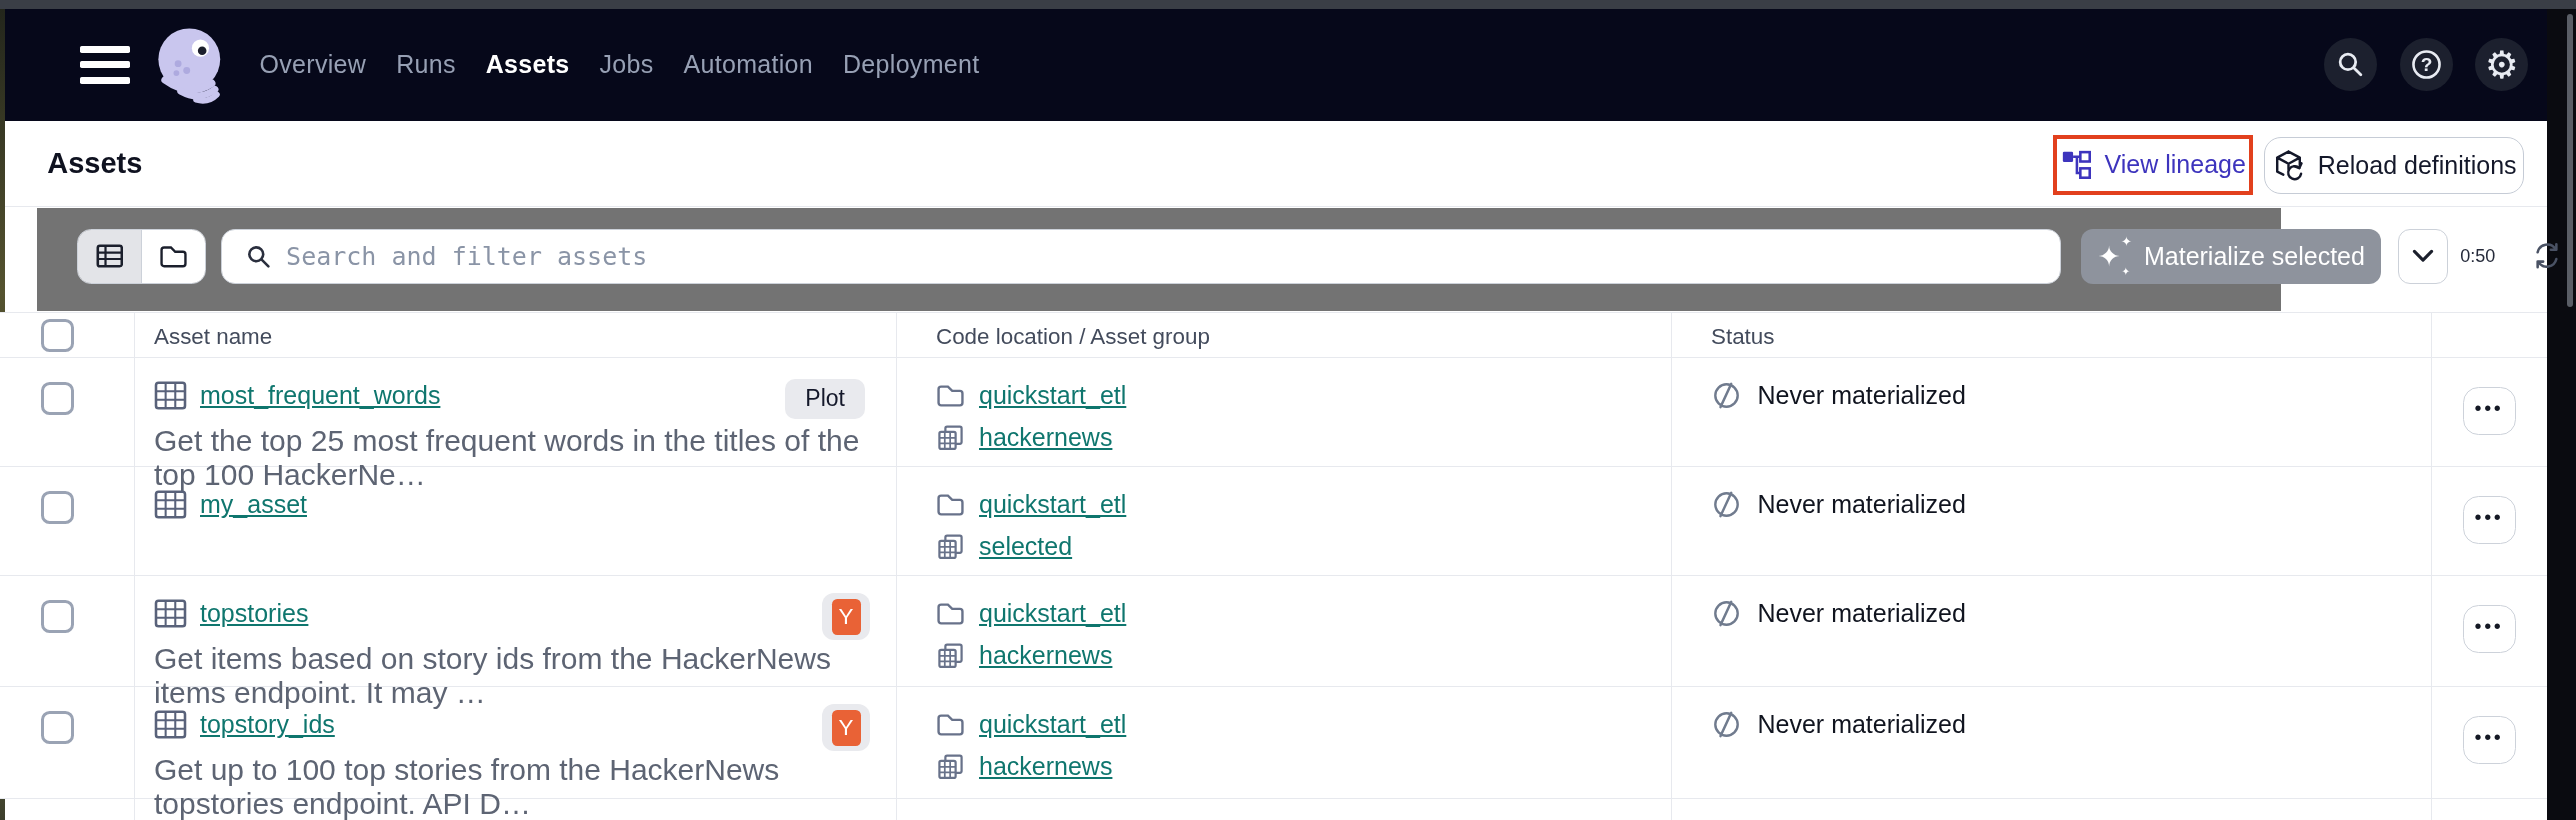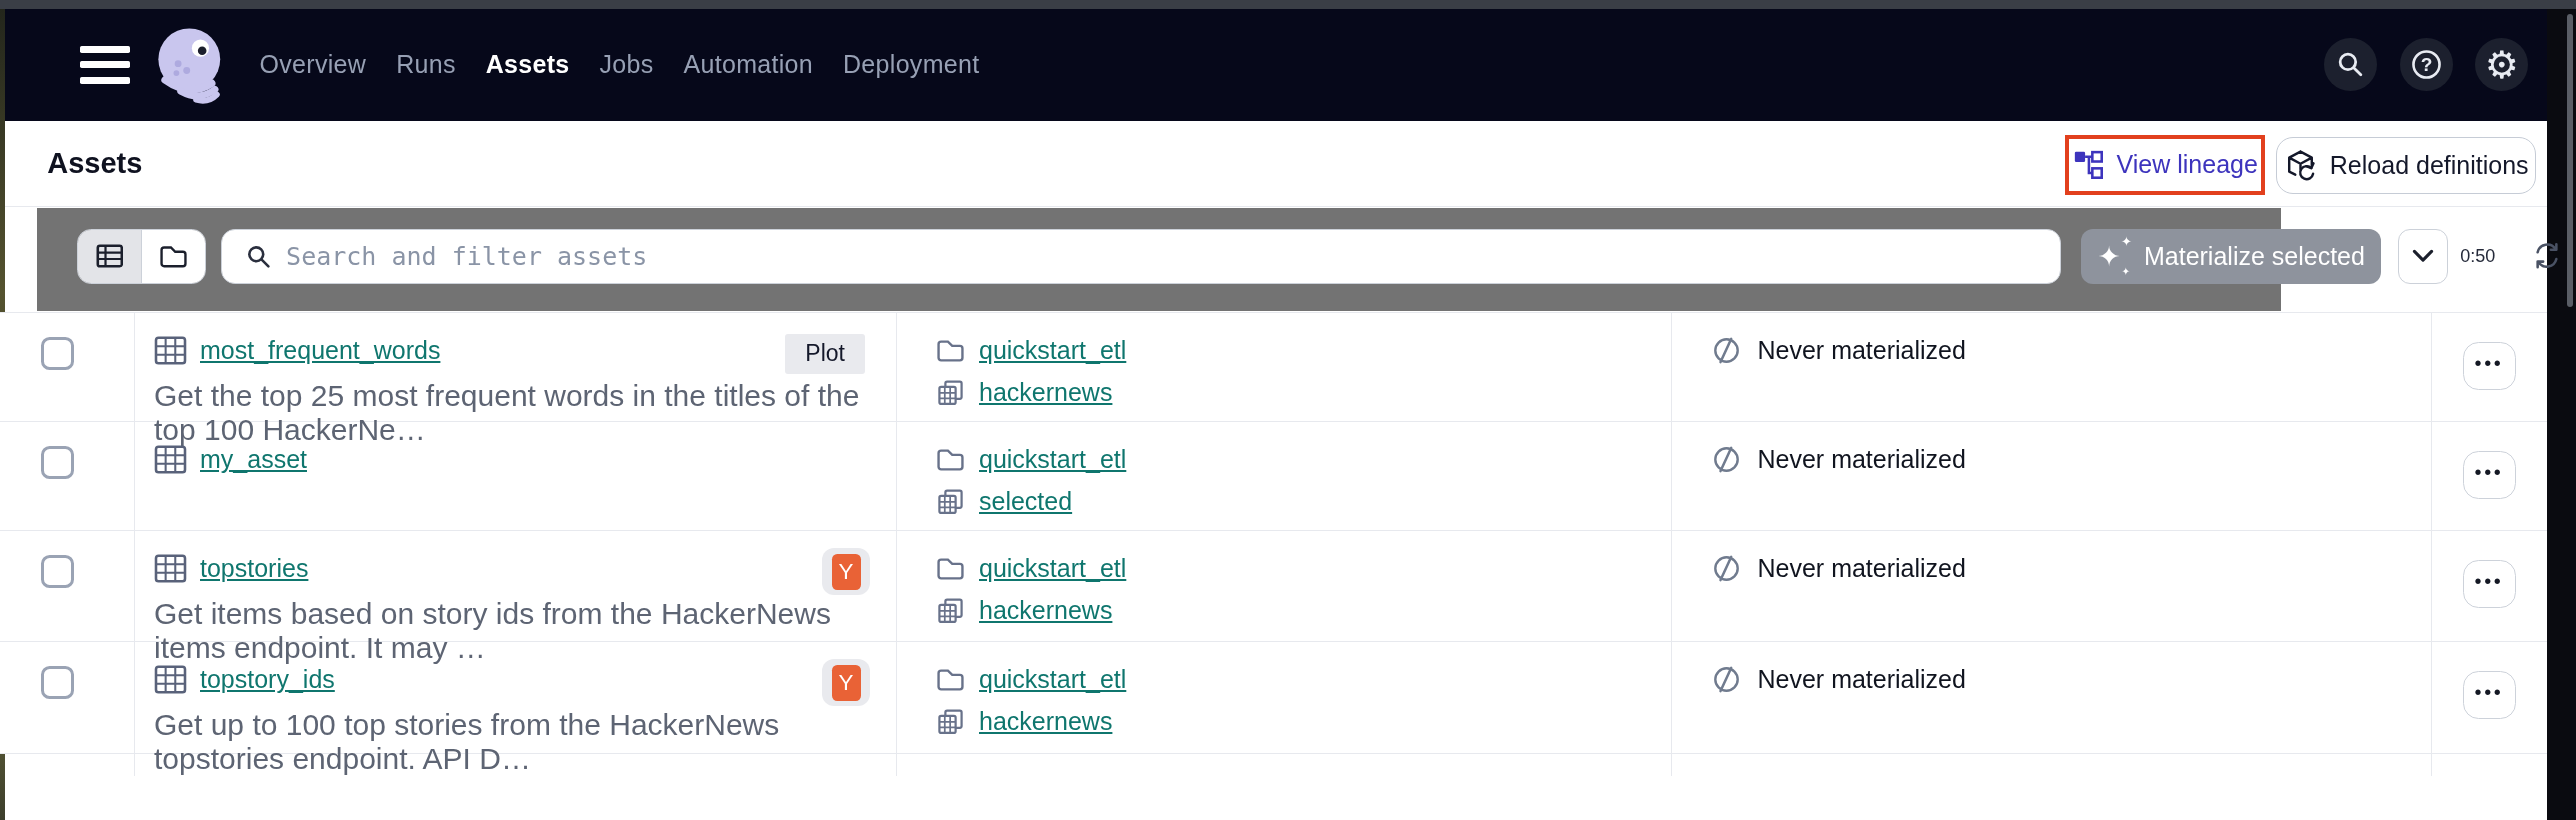--- a/index.html
+++ b/index.html
@@ -24,21 +24,21 @@
   .nav-links li.active { color:#ffffff; font-weight:700; }
   .nav-spacer { flex:1; }
   .nav-circles { display:flex; gap:22.4px; margin-right:19px; }
   .circle-btn { width:53px; height:53px; border-radius:50%; background:#1c202e; display:flex; align-items:center; justify-content:center; cursor:pointer; }
   .gear-glyph { font-size:38px; color:#e8ebf2; line-height:1; }
 
   
   .page-header { position:absolute; left:5.2px; top:121px; width:2542px; height:86px; background:#fff;
     border-bottom:1.7px solid #e7e9ee; }
   .page-title { position:absolute; left:42px; top:26px; font-size:29px; font-weight:700; color:#0f1220; }
-  .btn { display:flex; align-items:center; justify-content:center; gap:13px; background:#fff; cursor:pointer;margin-left:12px; }
+  .btn { display:flex; align-items:center; justify-content:center; gap:13px; background:#fff; cursor:pointer; }
   .btn-view-lineage { position:absolute; left:2048px; top:13.8px; width:200px; height:60px;
     border:4.3px solid #e2401d; color:#3d34bd; font-size:25px; font-weight:500; }
   .btn-reload { position:absolute; left:2259px; top:15.5px; width:260px; height:57px;
     border:1.7px solid #c6ccd6; border-radius:17px; color:#14182a; font-size:25px; font-weight:500; }
 
   
   .toolbar { position:absolute; left:5.2px; top:208px; width:2244px; height:103px; background:#737373;margin-left:32px; }
   .segmented { position:absolute; left:40px; top:20.7px; width:129px; height:55px;
     border:1.7px solid #ccd1d9; border-radius:13.8px; display:flex; overflow:hidden; }
   .seg { flex:1; display:flex; align-items:center; justify-content:center; cursor:pointer; background:#fff; }
@@ -71,21 +71,21 @@
   .trow.h130 { height:112px; }
   .cell-check { padding:24px 0 0 41px; }
   .thead .cell-check { padding-top:6px; }
   .checkbox { width:33px; height:33px; border:3.4px solid #9aa3b4; border-radius:8.6px; background:#fff; cursor:pointer; }
   .cell-asset, .cell-code, .cell-status, .cell-actions { border-left:1.7px solid #e7e9ee; }
   .cell-asset { padding:20.7px 26px 0 19px; position:relative; }
   .asset-line { display:flex; align-items:center; gap:13px; height:34px; }
   .link { color:#0f766e; font-size:25px; font-weight:500; cursor:pointer;text-decoration:underline; }
   .asset-desc { margin-top:11.2px; font-size:30px; color:#5d6473; }
   .badge-plot { position:absolute; right:31px; top:20.7px; height:40px; padding:0 20px; background:#e9eaee;
-    border-radius:3px; display:flex; align-items:center; font-size:23px; font-weight:500; color:#14182a; }
+    border-radius:10px; display:flex; align-items:center; font-size:23px; font-weight:500; color:#14182a; }
   .badge-y { position:absolute; right:26px; top:17px; width:48px; height:47px; background:#e9eaee;
     border-radius:12px; display:flex; align-items:center; justify-content:center; }
   .y-square { width:29px; height:36px; background:#e96236; border-radius:5.2px; display:flex; align-items:center;
     justify-content:center; color:#fff; font-size:22.4px; font-weight:400; }
   .cell-code { padding:20.7px 0 0 39px; }
   .loc-line { display:flex; align-items:center; gap:14px; height:34px; }
   .loc-line + .loc-line { margin-top:7.8px; }
   .cell-status { padding:22.4px 0 0 39px; }
   .status-line { display:flex; align-items:center; gap:15.5px; }
   .status-text { font-size:25px; color:#10141f; }
@@ -210,20 +210,29 @@
       <svg width="34" height="31" viewBox="0 0 40 36">
         <path d="M9 13 A11.5 11.5 0 0 1 30 9.5" fill="none" stroke="#4a5264" stroke-width="3" stroke-linecap="round"></path>
         <path d="M31 3.5 V10 H24.5" fill="none" stroke="#4a5264" stroke-width="3" stroke-linecap="round" stroke-linejoin="round"></path>
         <path d="M31 21 A11.5 11.5 0 0 1 10 24.5" fill="none" stroke="#4a5264" stroke-width="3" stroke-linecap="round"></path>
         <path d="M9 30.5 V24 H15.5" fill="none" stroke="#4a5264" stroke-width="3" stroke-linecap="round" stroke-linejoin="round"></path>
       </svg>
     </div>
   </div>
 
   <div class="asset-table">
+    <div class="grid-row thead">
+      <div class="cell-check">
+          <div class="checkbox"></div>
+        </div>
+      <div class="cell-asset th" style="padding-top:11.2px;">Asset name</div>
+      <div class="cell-code th" style="padding-top:11.2px;">Code location / Asset group</div>
+      <div class="cell-status th" style="padding-top:11.2px;">Status</div>
+      <div class="cell-actions th"></div>
+    </div>
 
     <div class="grid-row trow">
       <div class="cell-check">
           <div class="checkbox"></div>
         </div>
       <div class="cell-asset">
         <div class="asset-line">
           <svg width="33" height="29" viewBox="0 0 38 34">
             <rect x="2" y="2" width="34" height="30" rx="3" fill="none" stroke="#59627a" stroke-width="3"></rect>
             <path d="M2 12 H36 M2 22 H36 M13.3 2 V32 M24.6 2 V32" stroke="#59627a" stroke-width="2.4"></path>

